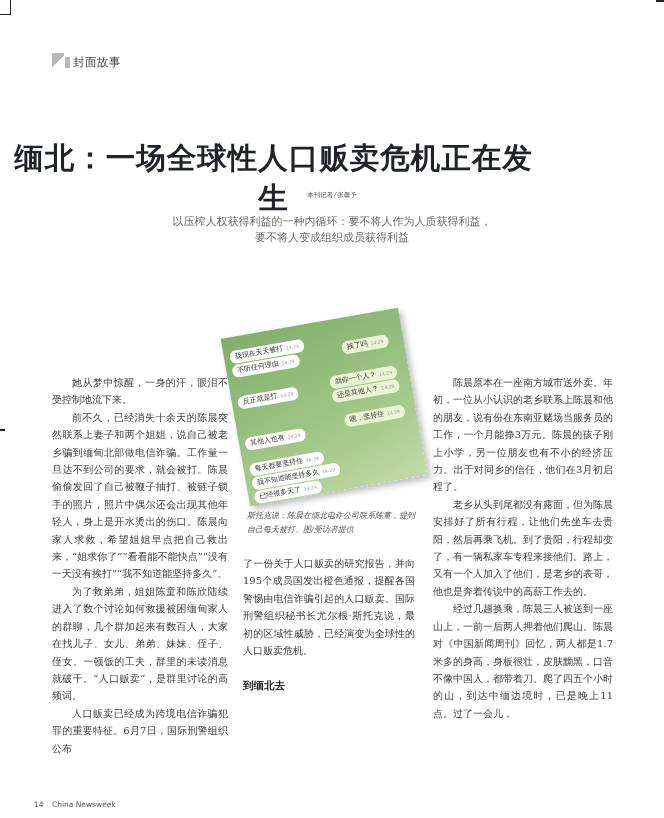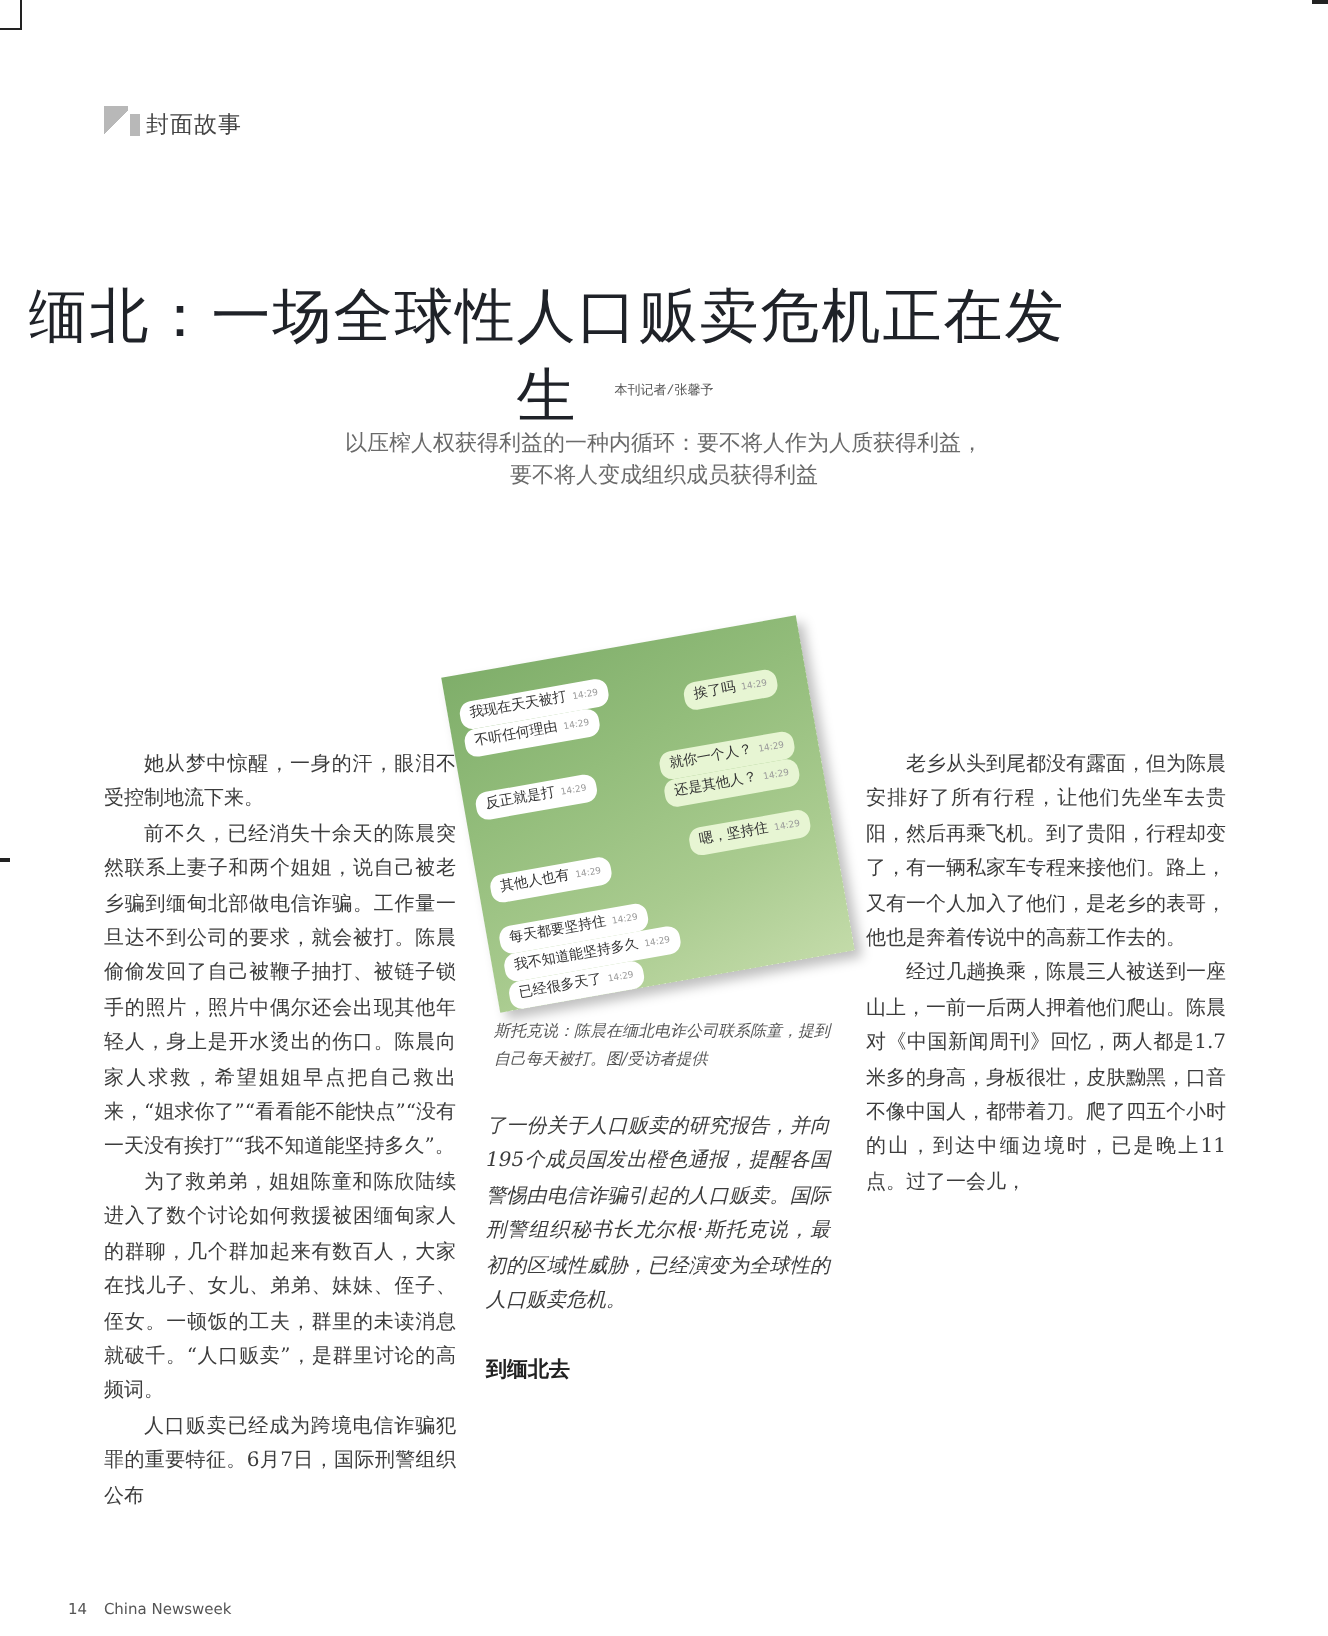--- a/index.html
+++ b/index.html
@@ -9,33 +9,33 @@
                   border-right: 1.5px solid #222; border-bottom: 1.5px solid #222; }
   .crop-mark-tr { position: absolute; right: 0; top: 0; width: 8px; height: 2px; background: #222; }
   .crop-mark-l { position: absolute; left: 0; top: 429px; width: 5px; height: 2px; background: #222; }
 
   .section-tag { position: absolute; left: 52px; top: 49px; display: flex; align-items: center; }
   .section-tag .fold { width: 12px; height: 14px; background: linear-gradient(135deg, #b8b8b8 0 55%, transparent 55%); margin-right: 1px; }
   .section-tag .bar { width: 5px; height: 11px; background: #b8b8b8; margin-right: 3px; margin-top: 6px; }
   .section-tag .label { font-family: "DejaVu Sans", sans-serif; font-size: 11.5px; color: #444; margin-top: 6px; letter-spacing: 0.5px; }
 
   .headline { position: absolute; left: 0; width: 547px; top: 139px; text-align: center;
-              font-family: "DejaVu Sans", sans-serif; font-weight: normal; font-size: 29.5px;
+              font-family: "DejaVu Sans", sans-serif; font-weight: bold; font-size: 29.5px;
               color: #1f2228; letter-spacing: 1px; }
   .byline { position: absolute; left: 0; width: 664px; top: 191px; text-align: center;
             font-family: Liberation Mono, monospace; font-size: 6.5px; color: #555; }
   .deck { position: absolute; left: 150px; width: 364px; top: 214px; text-align: center;
           font-family: "DejaVu Sans", sans-serif; font-size: 11px; line-height: 16px; color: #6a6a6a; }
 
   .col { position: absolute; font-size: 10px; line-height: 17.4px; color: #3c3c3c; text-align: justify; }
   .col p { margin: 0; text-indent: 2em; }
   .col1 { left: 52px; top: 374px; width: 176px; }
   .col2 { left: 243px; top: 555px; width: 172px; }
   .col3 { left: 433px; top: 374px; width: 180px; }
-  .col2 p.cont { text-indent: 0; font-style: italic; }
+  .col2 p.cont { text-indent: 0; }
   .subhead { font-family: "DejaVu Sans", sans-serif; font-weight: bold; font-size: 10.5px; color: #222;
              margin: 18px 0 2px 0; }
 
   .photo-wrap { position: absolute; left: 222px; top: 300px; width: 210px; height: 200px; }
   .photo { position: absolute; left: 12px; top: 22px; width: 180px; height: 170px;
            background: linear-gradient(160deg, #7fae6a 0%, #93bd7b 35%, #a9cb8f 70%, #c3dba9 100%);
            transform: rotate(-10deg); transform-origin: center;
            box-shadow: 3px 4px 6px rgba(0,0,0,0.25); }
   .bubble { position: absolute; background: #ffffff; color: #333; font-family: "DejaVu Sans", sans-serif;
             font-size: 7px; line-height: 11px; padding: 1px 5px; border-radius: 6px; white-space: nowrap; }
@@ -93,20 +93,21 @@
 </div>
 
 <div class="caption">斯托克说：陈晨在缅北电诈公司联系陈童，提到自己每天被打。图/受访者提供</div>
 
 <div class="col col2">
   <p class="cont">了一份关于人口贩卖的研究报告，并向195个成员国发出橙色通报，提醒各国警惕由电信诈骗引起的人口贩卖。国际刑警组织秘书长尤尔根·斯托克说，最初的区域性威胁，已经演变为全球性的人口贩卖危机。</p>
   <div class="subhead">到缅北去</div>
 </div>
 
 <div class="col col3">
+  <p>陈晨原本在一座南方城市送外卖。年初，一位从小认识的老乡联系上陈晨和他的朋友，说有份在东南亚赌场当服务员的工作，一个月能挣3万元。陈晨的孩子刚上小学，另一位朋友也有不小的经济压力。出于对同乡的信任，他们在3月初启程了。</p>
   <p>老乡从头到尾都没有露面，但为陈晨安排好了所有行程，让他们先坐车去贵阳，然后再乘飞机。到了贵阳，行程却变了，有一辆私家车专程来接他们。路上，又有一个人加入了他们，是老乡的表哥，他也是奔着传说中的高薪工作去的。</p>
   <p>经过几趟换乘，陈晨三人被送到一座山上，一前一后两人押着他们爬山。陈晨对《中国新闻周刊》回忆，两人都是1.7米多的身高，身板很壮，皮肤黝黑，口音不像中国人，都带着刀。爬了四五个小时的山，到达中缅边境时，已是晚上11点。过了一会儿，</p>
 </div>
 
 <div class="footer">
   <span class="num">14</span>
   <span>China Newsweek</span>
 </div>
 
 </body></html>

